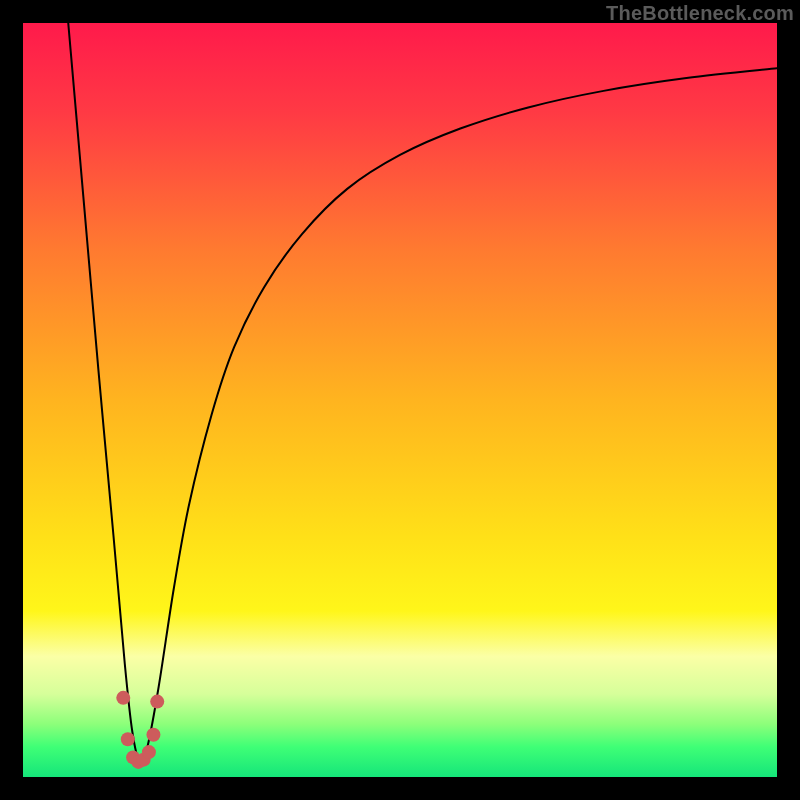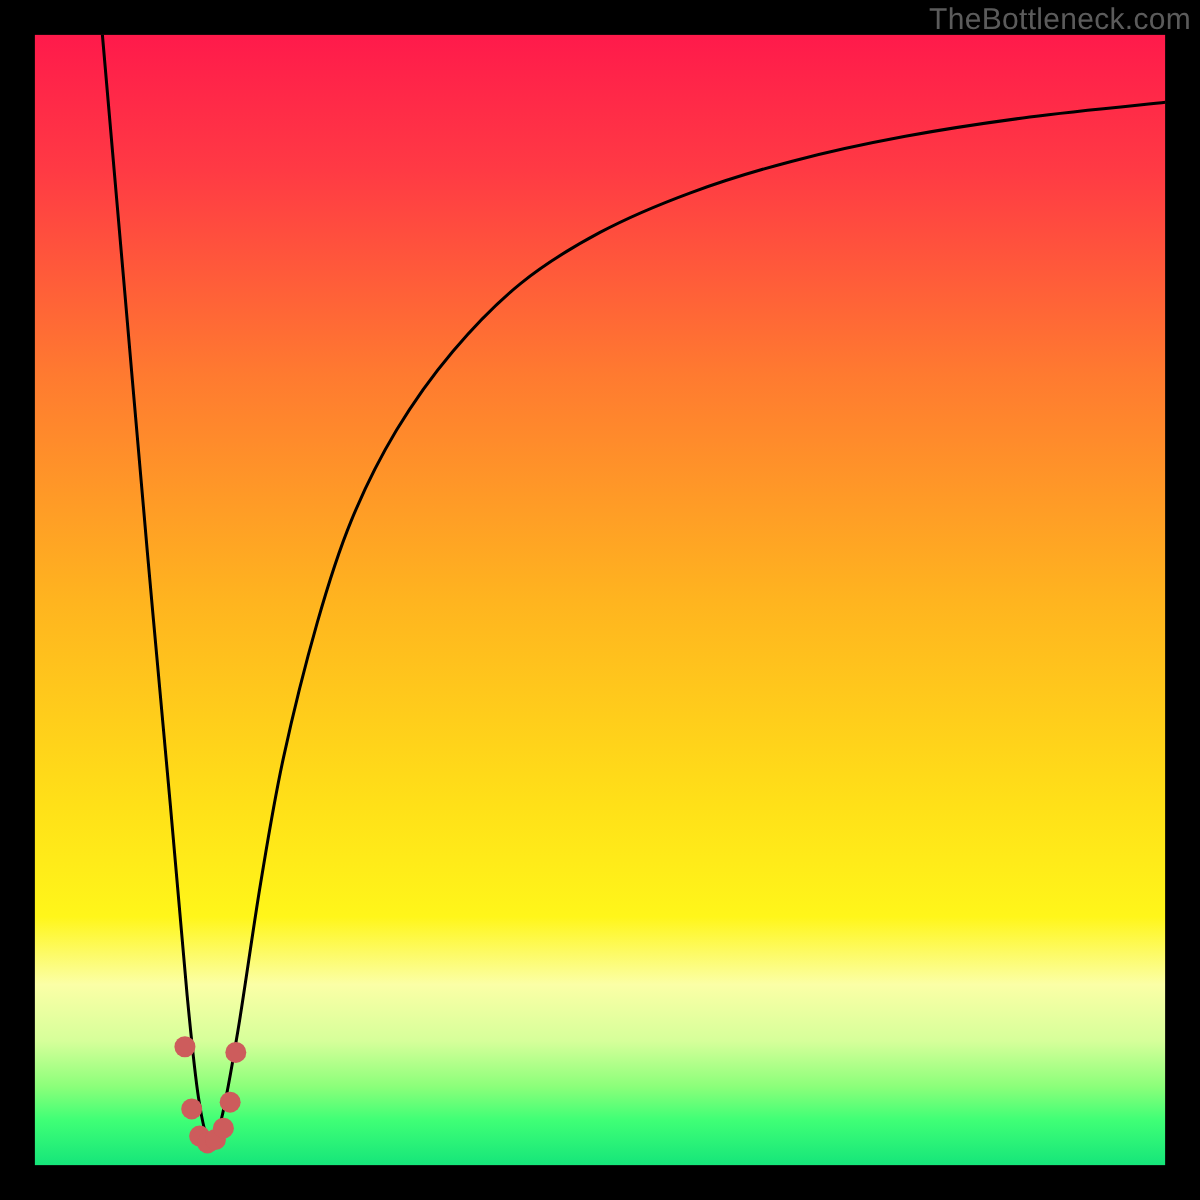--- a/index.html
+++ b/index.html
@@ -24,21 +24,21 @@
     width: 754px;
     height: 754px;
     overflow: hidden;
   }
   .watermark {
     position: absolute;
     top: 2px;
     right: 6px;
     color: #5b5b5b;
     font-size: 20px;
-    font-weight: 400;
+    font-weight: 700;
     letter-spacing: 0.2px;
   }
 </style>
 </head>
 <body>
 
 <div class="frame">
   <div class="watermark">TheBottleneck.com</div>
 
   <div class="plot">

